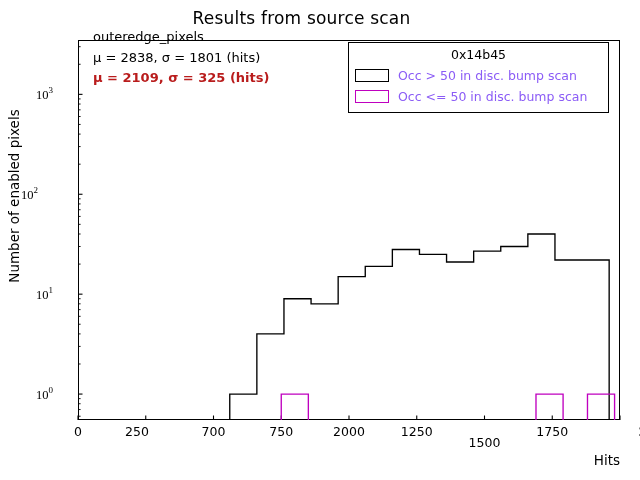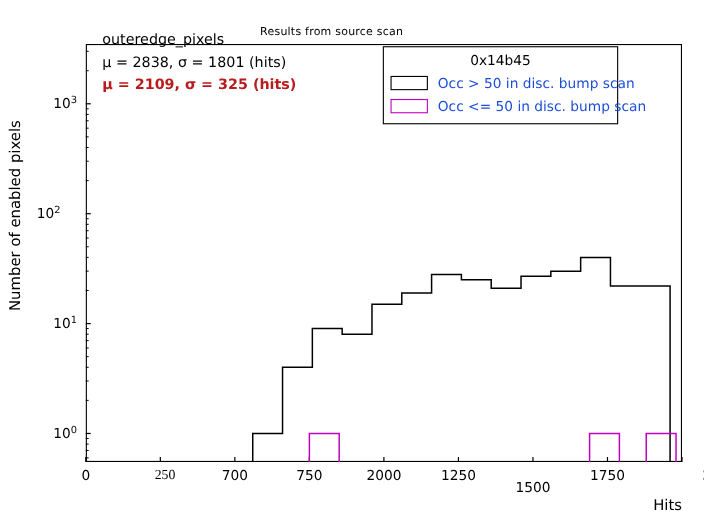--- a/index.html
+++ b/index.html
@@ -3,22 +3,22 @@
 <meta charset="utf-8">
 <style>
   html,body{margin:0;padding:0;}
   body{
     width:640px;height:480px;background:#ffffff;
     font-family:"DejaVu Sans","Liberation Sans",sans-serif;
     color:#000000;overflow:hidden;position:relative;
   }
   #figure{position:absolute;left:0;top:0;width:640px;height:480px;}
   #title{
-    position:absolute;left:0;top:24px;width:603px;text-align:center;
-    font-size:10px;color:#000;letter-spacing:.2px;
+    position:absolute;left:0;top:8px;width:603px;text-align:center;
+    font-size:17px;color:#000;letter-spacing:.2px;
   }
   
   #plot{
     position:absolute;left:78px;top:40px;width:542px;height:380px;
     border:1.1px solid #000;box-sizing:border-box;background:transparent;
   }
   #svg-layer{position:absolute;left:0;top:0;width:640px;height:480px;pointer-events:none;}
   
   #ylabel{
     position:absolute;left:-176px;top:188px;width:380px;text-align:center;
@@ -28,48 +28,48 @@
   #xlabel{
     position:absolute;left:78px;top:452px;width:542px;text-align:right;
     font-size:13.5px;color:#000;
   }
   .xtick-label{
     position:absolute;top:424px;font-size:12.5px;color:#000;
     transform:translateX(-50%);white-space:nowrap;
   }
   .ytick-label{
     position:absolute;font-size:12.5px;color:#000;
-    transform:translateY(-50%);white-space:nowrap;text-align:right;
+    transform:translateY(-50%);white-space:nowrap;font-family:Liberation Serif, serif;
   }
   .ytick-label sup{font-size:9px;vertical-align:super;}
   
   #annot{
     position:absolute;left:93px;top:27px;width:250px;
     font-size:13px;line-height:1.58;
   }
   #annot .row1{color:#000;}
   #annot .row2{color:#000000;}
   #annot .row3{color:#b91c1c;font-weight:bold;}
   
   #legend{
-    position:absolute;left:348px;top:42px;width:214px;
+    position:absolute;left:348px;top:42px;width:261px;
     border:0.9px solid #000;background:#fff;box-sizing:border-box;
     padding:4px 6px 5px 6px;
   }
   #legend-title{
     text-align:center;font-size:12.5px;color:#000;margin-bottom:3px;
   }
   .legend-row{display:flex;align-items:center;height:21px;}
   .legend-key{
     width:34px;height:13px;box-sizing:border-box;margin-right:9px;
     background:transparent;flex:none;
   }
   .legend-key.black{border:1.4px solid #000;}
   .legend-key.magenta{border:1.4px solid #BF00BF;}
-  .legend-label{font-size:12.5px;color:#1d4ed8;white-space:nowrap;}
+  .legend-label{font-size:12.5px;color:#8b5cf6;white-space:nowrap;}
 </style>
 </head>
 <body>
 
 <div id="figure">
 
   <div id="title">Results from source scan</div>
 
   <div id="plot"></div>
 
@@ -125,21 +125,21 @@
         <polyline points="535.99,420.00 535.99,394.06 563.09,394.06 563.09,420.00" fill="none" stroke="#BF00BF" stroke-width="1.35" stroke-linejoin="miter"></polyline>
         <polyline points="587.48,420.00 587.48,394.06 614.58,394.06 614.58,420.00" fill="none" stroke="#BF00BF" stroke-width="1.35" stroke-linejoin="miter"></polyline>
       </g>
   </svg>
 
   <div id="ylabel">Number of enabled pixels</div>
   <div id="xlabel">Hits</div>
 
   <div id="xtick-labels">
       <div class="xtick-label" style="left: 78px;">0</div>
-      <div class="xtick-label" style="left: 150px; font-family: Liberation Serif, serif;">250</div>
+      <div class="xtick-label" style="left: 137px;">250</div>
       <div class="xtick-label" style="left: 213.5px;">700</div>
       <div class="xtick-label" style="left: 281.25px;">750</div>
       <div class="xtick-label" style="left: 349px;">2000</div>
       <div class="xtick-label" style="left: 416.75px;">1250</div>
       <div class="xtick-label" style="left: 484.5px; margin-top: 11px;">1500</div>
       <div class="xtick-label" style="left: 552.25px;">1750</div>
       <div class="xtick-label" style="left: 656px; font-weight: bold;">2000</div>
     </div>
   <div id="ytick-labels">
       <div class="ytick-label" style="left: 36px; width: 34px; top: 394.062px;">10<sup>0</sup></div>

